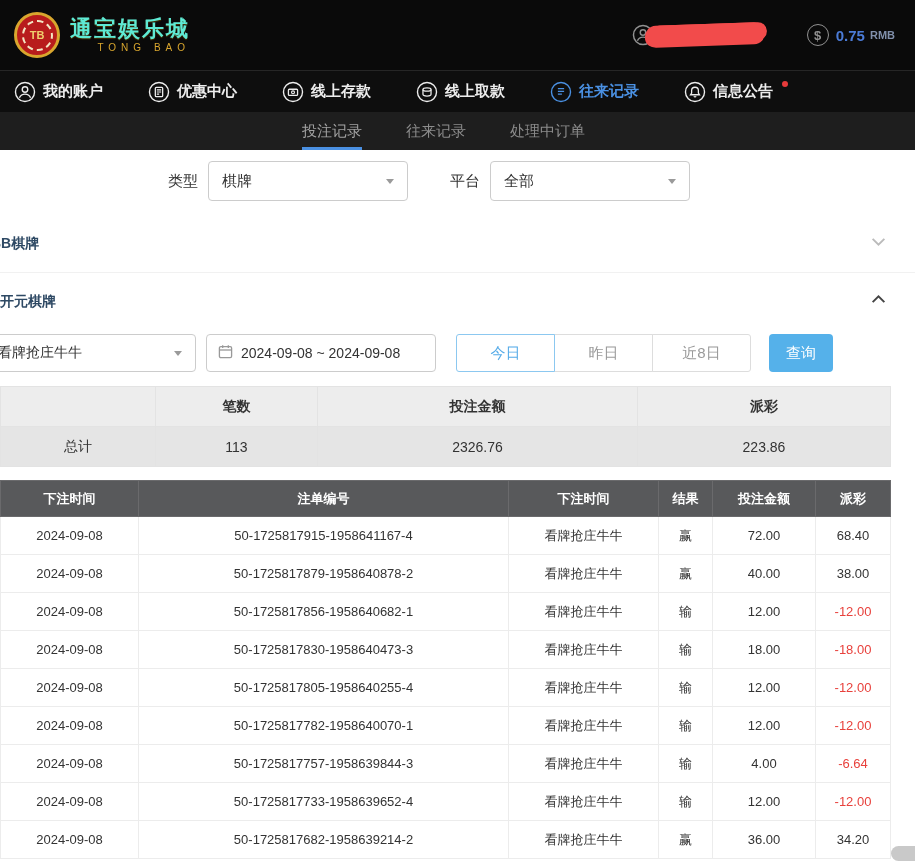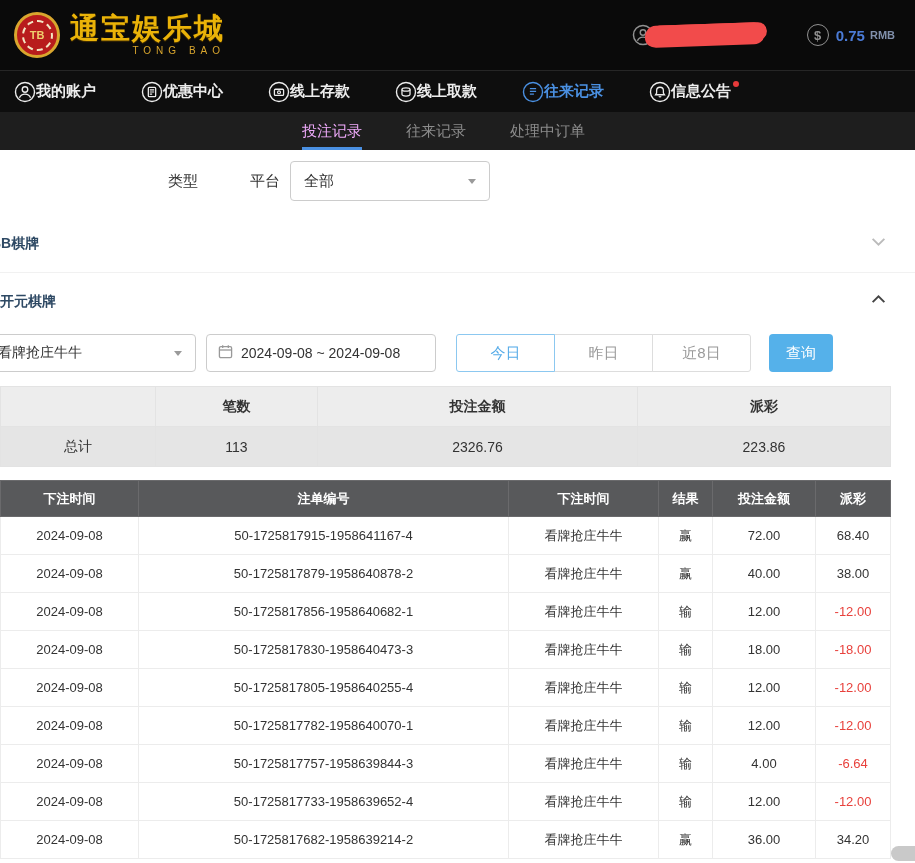--- a/index.html
+++ b/index.html
@@ -5,42 +5,42 @@
   * { box-sizing: border-box; margin: 0; padding: 0; }
   html, body { width: 915px; height: 863px; }
   body { font-family: "Liberation Sans", "DejaVu Sans", sans-serif; background: #fff; overflow: hidden; }
   .page { position: relative; width: 915px; height: 863px; overflow: hidden; background: #fff; }
 
   
   .topbar { height: 70px; background: #0a0a0a; display: flex; align-items: center; justify-content: space-between; padding: 0 20px 0 14px; }
   .logo { display: flex; align-items: center; gap: 10px; cursor: pointer; }
   .chip { width: 46px; height: 46px; border-radius: 50%; background: #b81c1c; border: 3px solid #d9a62e; display: flex; align-items: center; justify-content: center; flex: none; }
   .chip-inner { width: 31px; height: 31px; border-radius: 50%; border: 2px dashed #f3e6c4; display: flex; align-items: center; justify-content: center; color: #f0cf6e; font-size: 11px; font-weight: bold; }
-  .logo-title { color: #eab308; font-size: 29px; font-weight: bold; letter-spacing: 2px; text-shadow: 0 1px 1px #4a3200; line-height: 1; font-family: Liberation Serif, serif; }
+  .logo-title { color: #5eead4; font-size: 22px; font-weight: bold; letter-spacing: 2px; text-shadow: 0 1px 1px #4a3200; line-height: 1; font-family: Liberation Serif, serif; }
   .logo-sub { color: #d9a62e; font-size: 10px; letter-spacing: 5px; text-align: right; margin-top: 2px; }
   .topbar-right { display: flex; align-items: center; gap: 42px; }
   .account { display: flex; align-items: center; cursor: pointer; }
   .round-icon { width: 22px; height: 22px; flex: none; }
   .redacted { width: 120px; height: 22px; background: #f24b4b; border-radius: 12px; margin-left: -9px; transform: rotate(-2deg); box-shadow: 4px -2px 0 -2px #f24b4b, -3px 2px 0 -3px #f24b4b; }
   .balance { display: flex; align-items: center; gap: 7px; }
   .dollar-circle { width: 22px; height: 22px; border-radius: 50%; border: 1.6px solid #919191; color: #919191; font-size: 13px; font-weight: bold; display: flex; align-items: center; justify-content: center; }
   .amount { color: #4b7bd6; font-size: 15px; font-weight: bold; }
   .currency { color: #8190ab; font-size: 11px; font-weight: bold; margin-left: -2px; }
 
   
   .mainnav { height: 42px; background: #0e0e0e; border-top: 1px solid #262626; display: flex; align-items: center; padding-left: 14px; gap: 45px; }
-  .nav-item { display: flex; align-items: center; gap: 0; color: #ededed; font-size: 15px; font-weight: 600; cursor: pointer; white-space: nowrap; }
+  .nav-item { display: flex; align-items: center; gap: 7px; color: #ededed; font-size: 15px; font-weight: 600; cursor: pointer; white-space: nowrap; }
   .nav-item.active { color: #4a90e2; }
   .nav-icon { display: flex; }
   .badge-dot { width: 6px; height: 6px; border-radius: 50%; background: #e63a3a; transform: translateY(-8px); margin-left: 2px; }
 
   
   .subnav { height: 38px; background: #1e1e1e; display: flex; justify-content: center; gap: 44px; padding-right: 28px; }
   .tab { color: #8c8c8c; font-size: 15px; display: flex; align-items: center; cursor: pointer; border-bottom: 3px solid transparent; padding-top: 3px; }
-  .tab.active { color: #f0abfc; border-bottom-color: #4a90e2; }
+  .tab.active { color: #a3a3a3; border-bottom-color: #4a90e2; }
 
   
   .filters { display: flex; align-items: center; padding: 11px 0 10px 168px; }
   .fgroup { display: flex; align-items: center; }
   .fgroup + .fgroup { margin-left: 42px; }
   .flabel { font-size: 15px; color: #333; margin-right: 10px; }
   .select { width: 200px; height: 40px; border: 1px solid #ccc; border-radius: 4px; background: #fff; display: flex; align-items: center; justify-content: space-between; padding: 0 13px; font-size: 15px; color: #333; cursor: pointer; }
   .caret { width: 0; height: 0; border-left: 4.5px solid transparent; border-right: 4.5px solid transparent; border-top: 5.5px solid #9a9a9a; flex: none; }
 
   
@@ -174,20 +174,24 @@
 
   <div class="subnav">
     <div class="tab active">投注记录</div>
     <div class="tab">往来记录</div>
     <div class="tab">处理中订单</div>
   </div>
 
   <div class="filters">
     <div class="fgroup">
       <span class="flabel">类型</span>
+      <div class="select">
+        <span>棋牌</span>
+        <span class="caret"></span>
+      </div>
     </div>
     <div class="fgroup">
       <span class="flabel">平台</span>
       <div class="select">
         <span>全部</span>
         <span class="caret"></span>
       </div>
     </div>
   </div>
 

